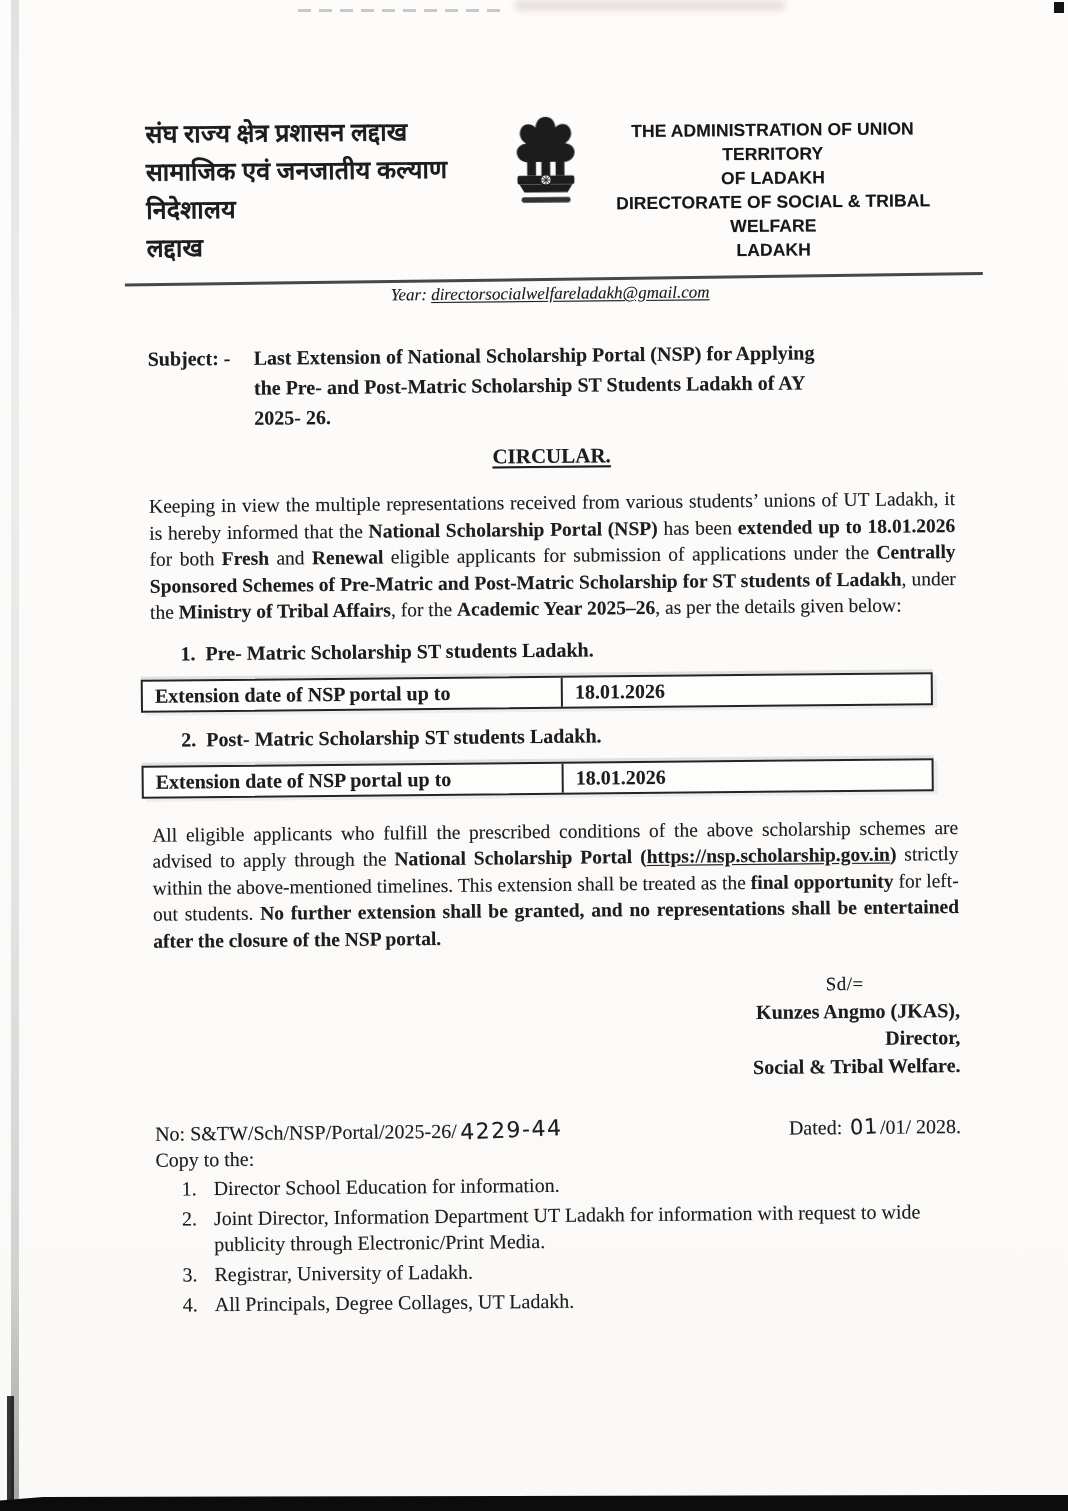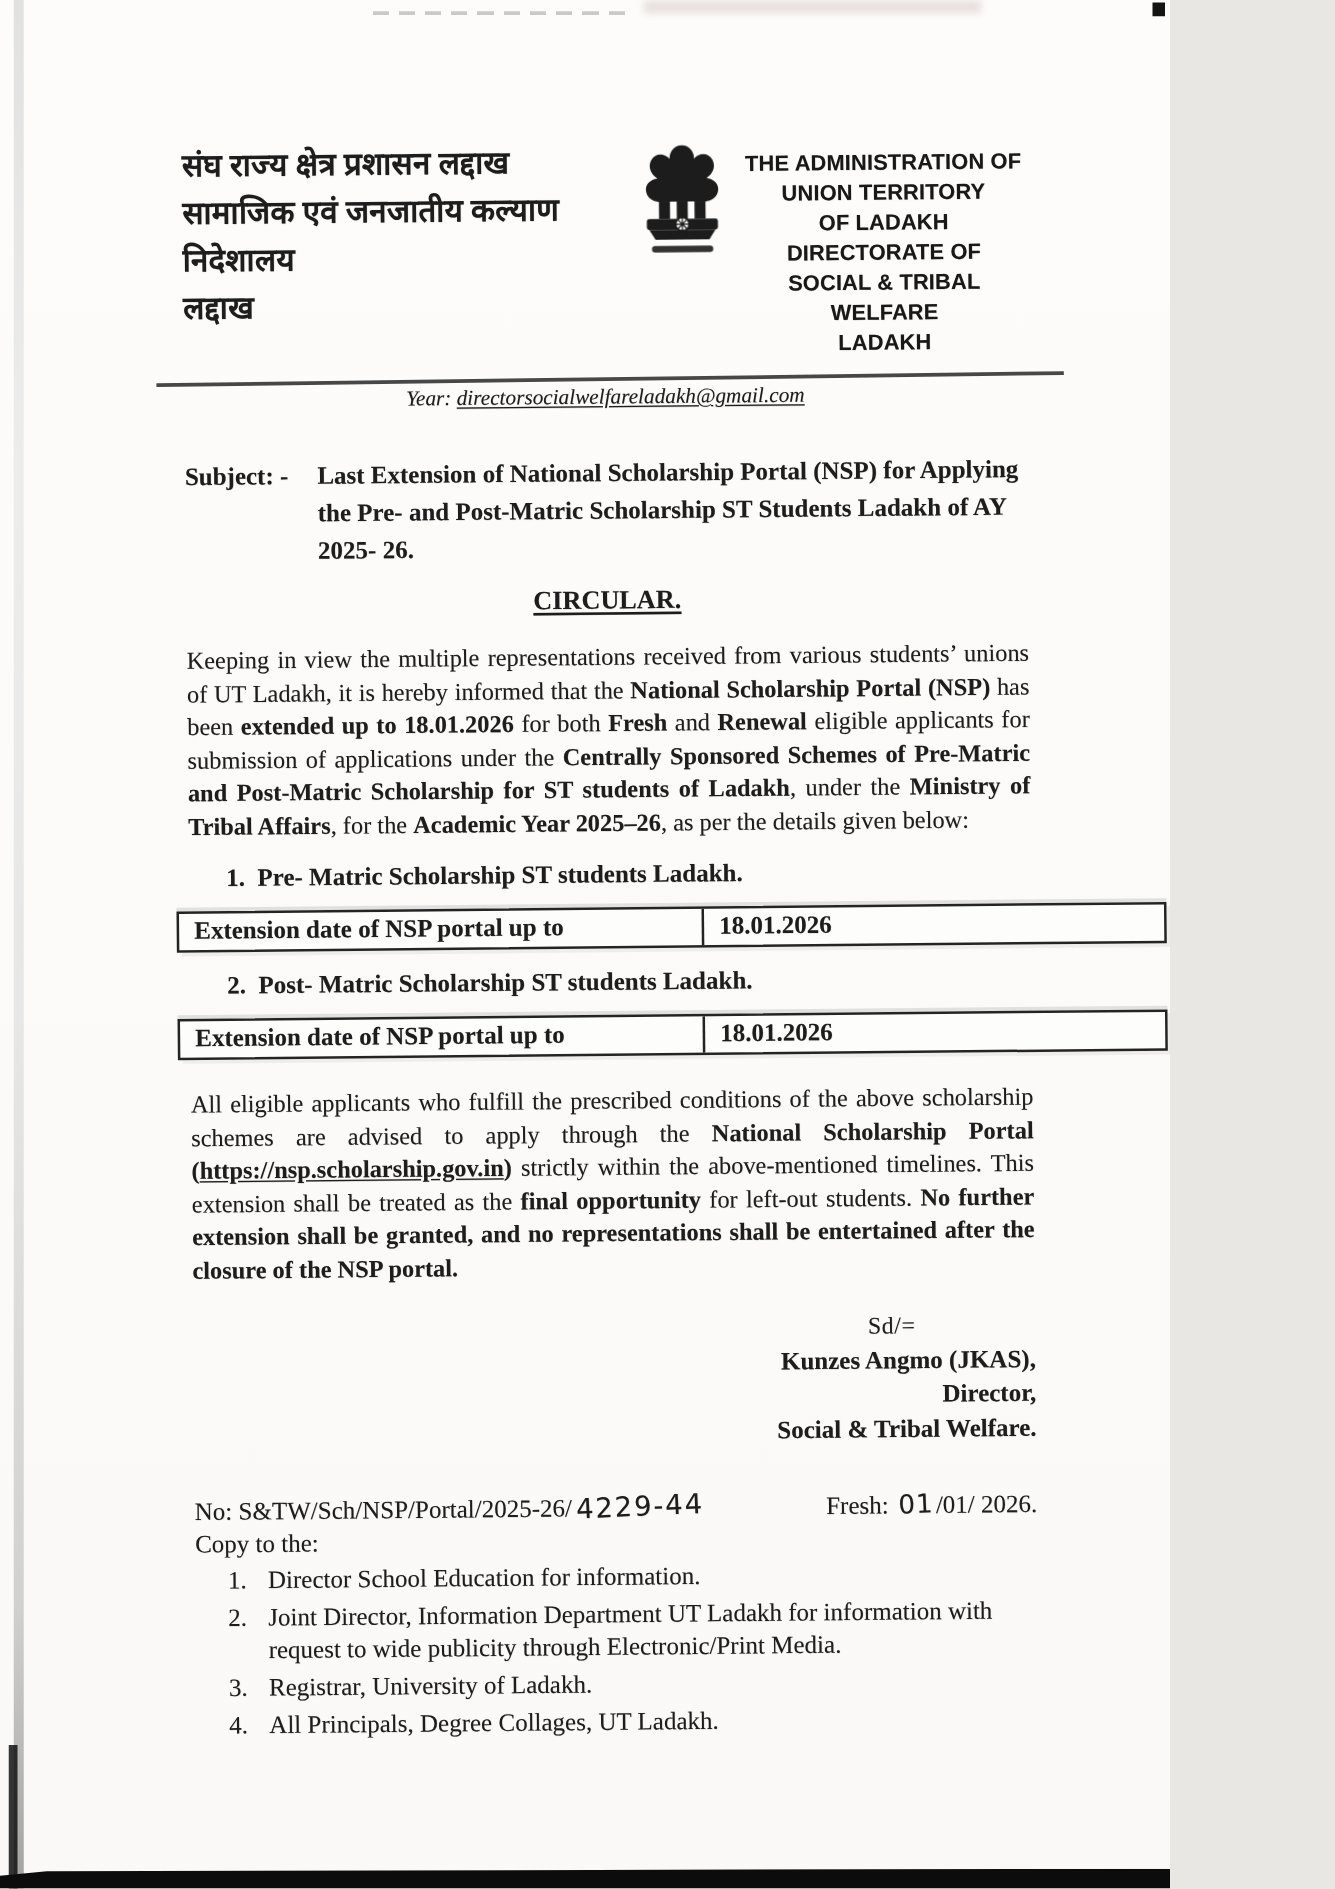--- a/index.html
+++ b/index.html
@@ -2,21 +2,21 @@
 <html><head>
 <meta charset="utf-8">
 <style>
   html,body { margin:0; padding:0; }
   body {
     width:1068px; height:1511px;
     background:#e9e7e4;
     font-family:"Liberation Serif", serif;
   }
   .page {
-    position:relative; width:936px; height:1511px;
+    position:relative; width:1068px; height:1511px;
     background:linear-gradient(180deg,#fdfcfb 0%, #fbfaf9 60%, #faf9f7 100%);
     overflow:hidden; color:#1d1d1d;
   }
   
   .scan-left-band { position:absolute; left:11px; top:0; bottom:0; width:8px;
     background:linear-gradient(180deg,#c6c6c6 0%,#dedede 25%,#d2d2d2 55%,#a8a8a8 85%,#4b4b4b 100%);
     opacity:.5; }
   .scan-left-line { position:absolute; left:7px; bottom:0; width:7px; height:115px; background:#121212; opacity:.85; }
   .scan-bottom-band { position:absolute; left:0; right:0; bottom:0; height:16px; background:#0c0c0c;
     clip-path:polygon(0 35%, 4% 12%, 100% 0, 100% 100%, 0 100%);
@@ -166,22 +166,22 @@
       <div>Kunzes Angmo (JKAS),</div>
       <div>Director,</div>
       <div>Social &amp; Tribal Welfare.</div>
     </div>
 
     <div class="refline">
       <div>
         <span>No: S&amp;TW/Sch/NSP/Portal/2025-26/</span><span class="hand">4229-44</span>
       </div>
       <div>
-        <span>Fresh:</span>
-        <span class="hand hand-day">01</span><span>/01/ 2026.</span>
+        <span>Dated:</span>
+        <span class="hand hand-day">01</span><span>/01/ 2028.</span>
       </div>
     </div>
 
     <div class="copyto">Copy to the:</div>
 
     <div class="copy-list">
       <div class="copy-item">
         <div class="copy-num">1.</div>
         <div class="copy-text">Director School Education for information.</div>
       </div>

